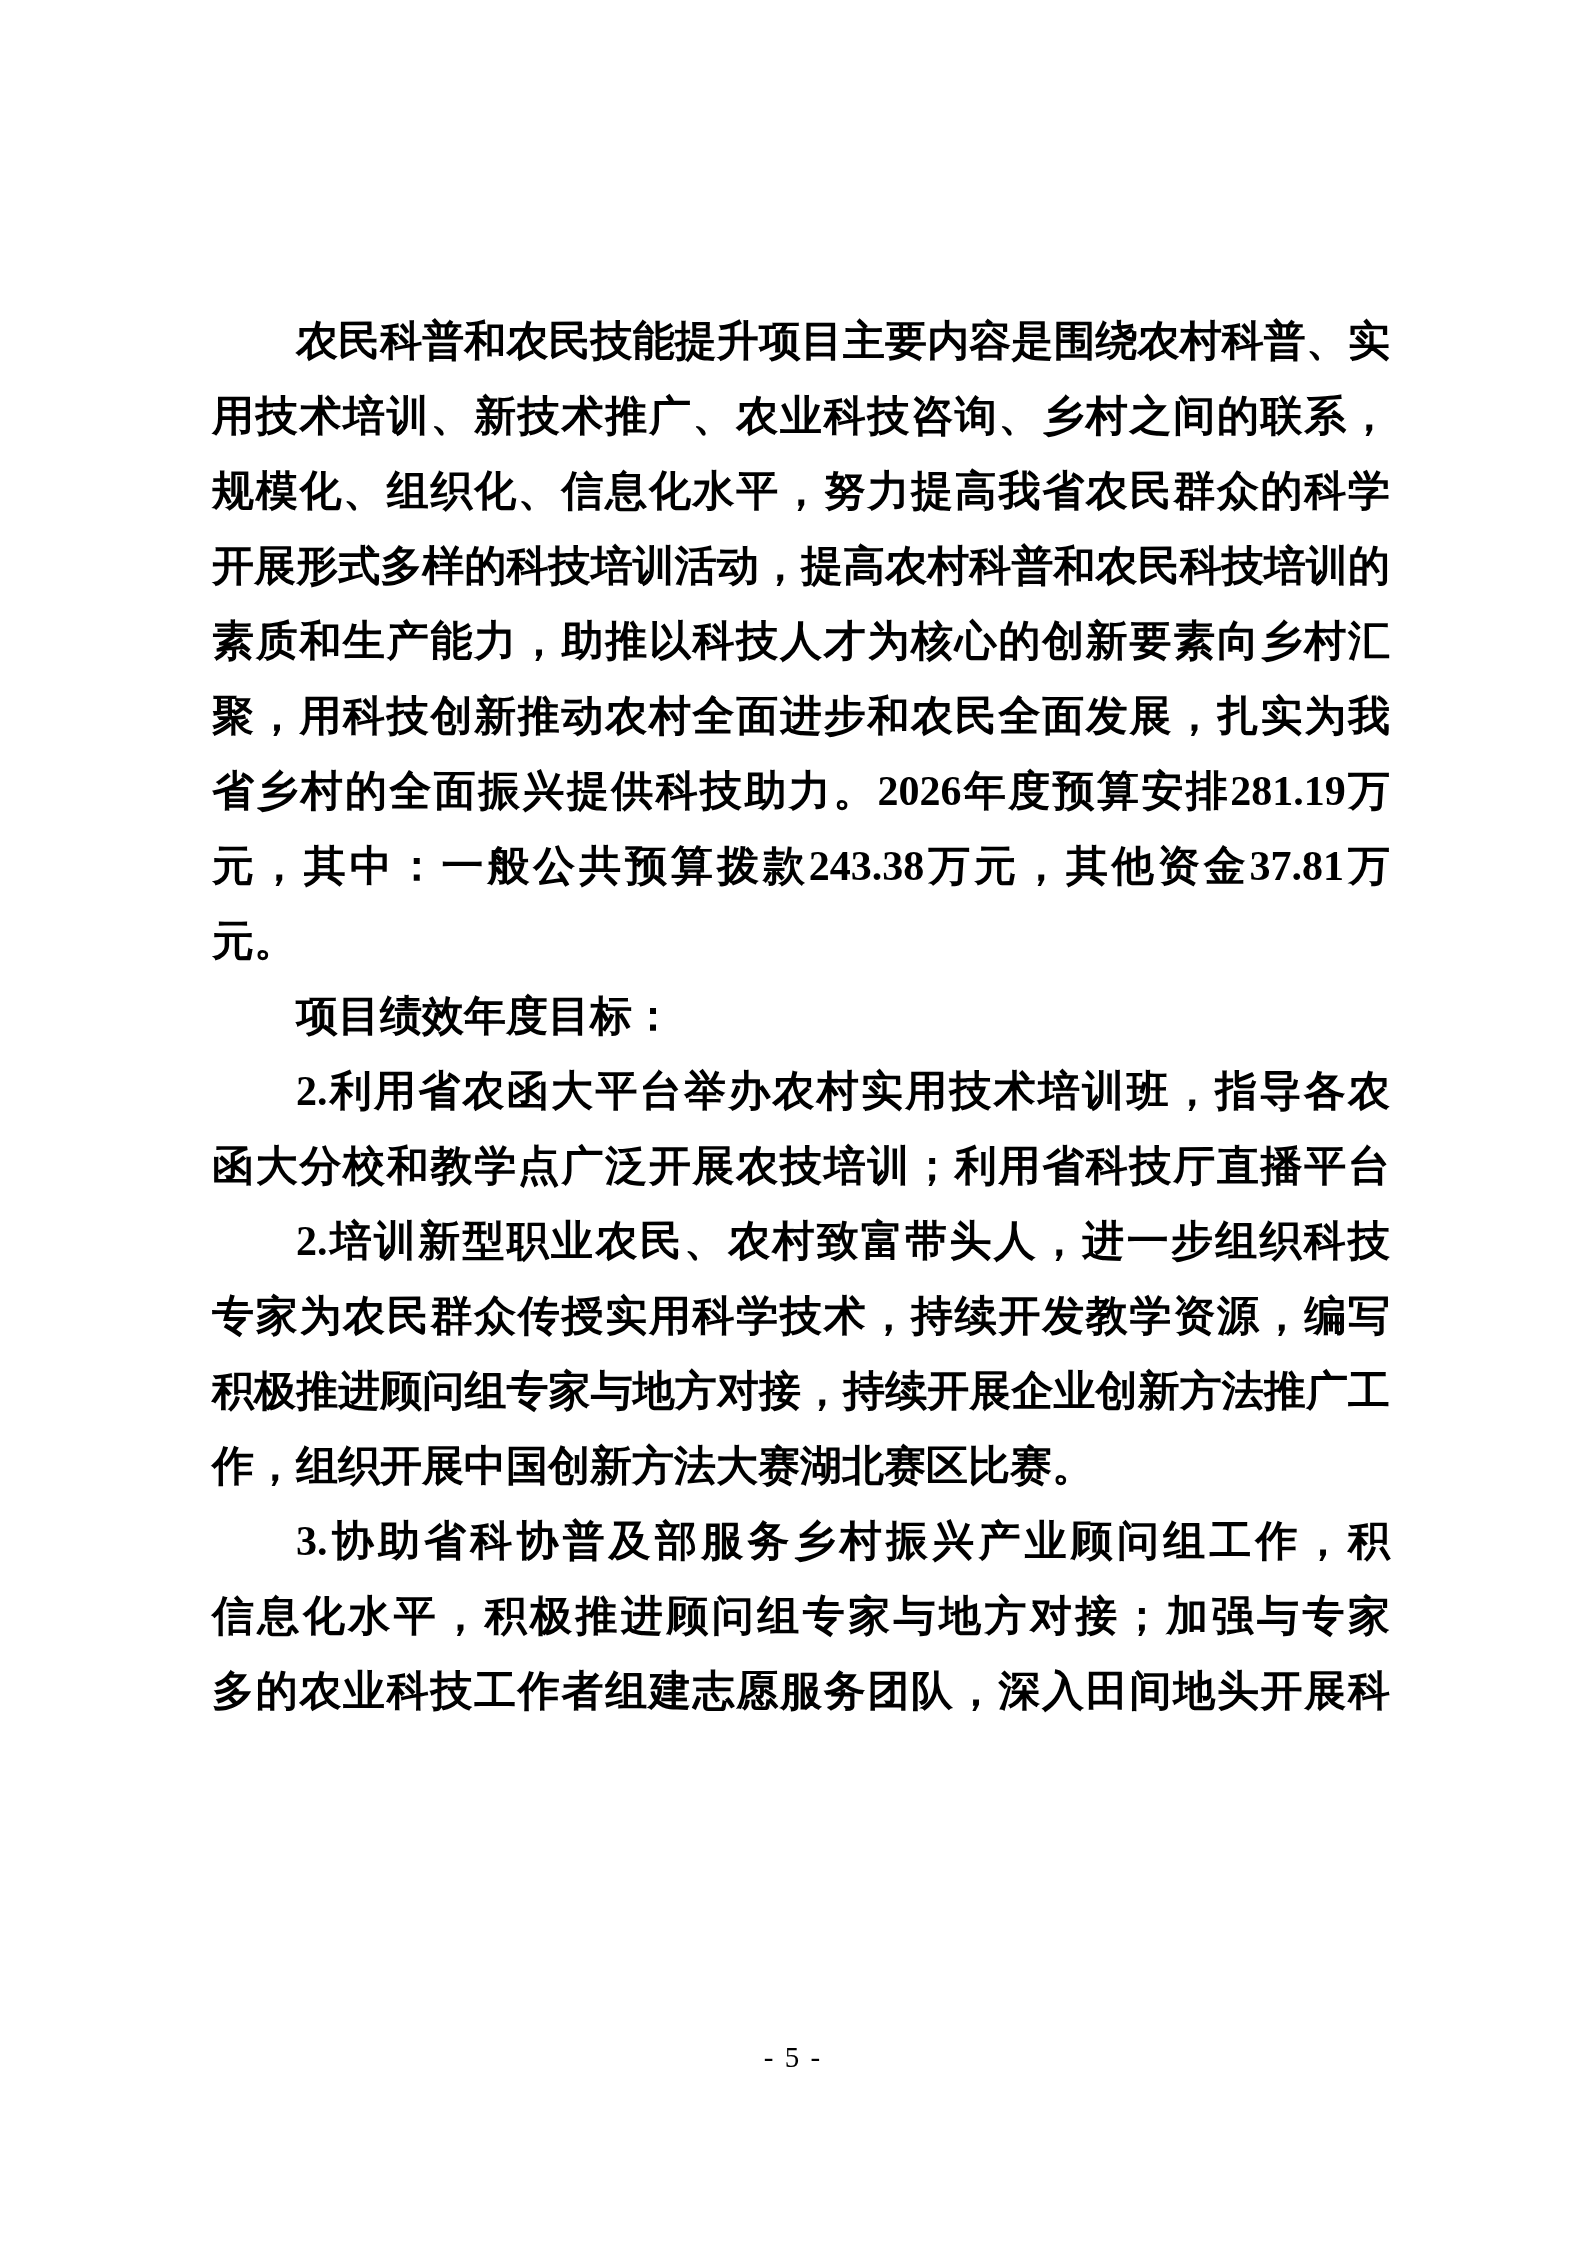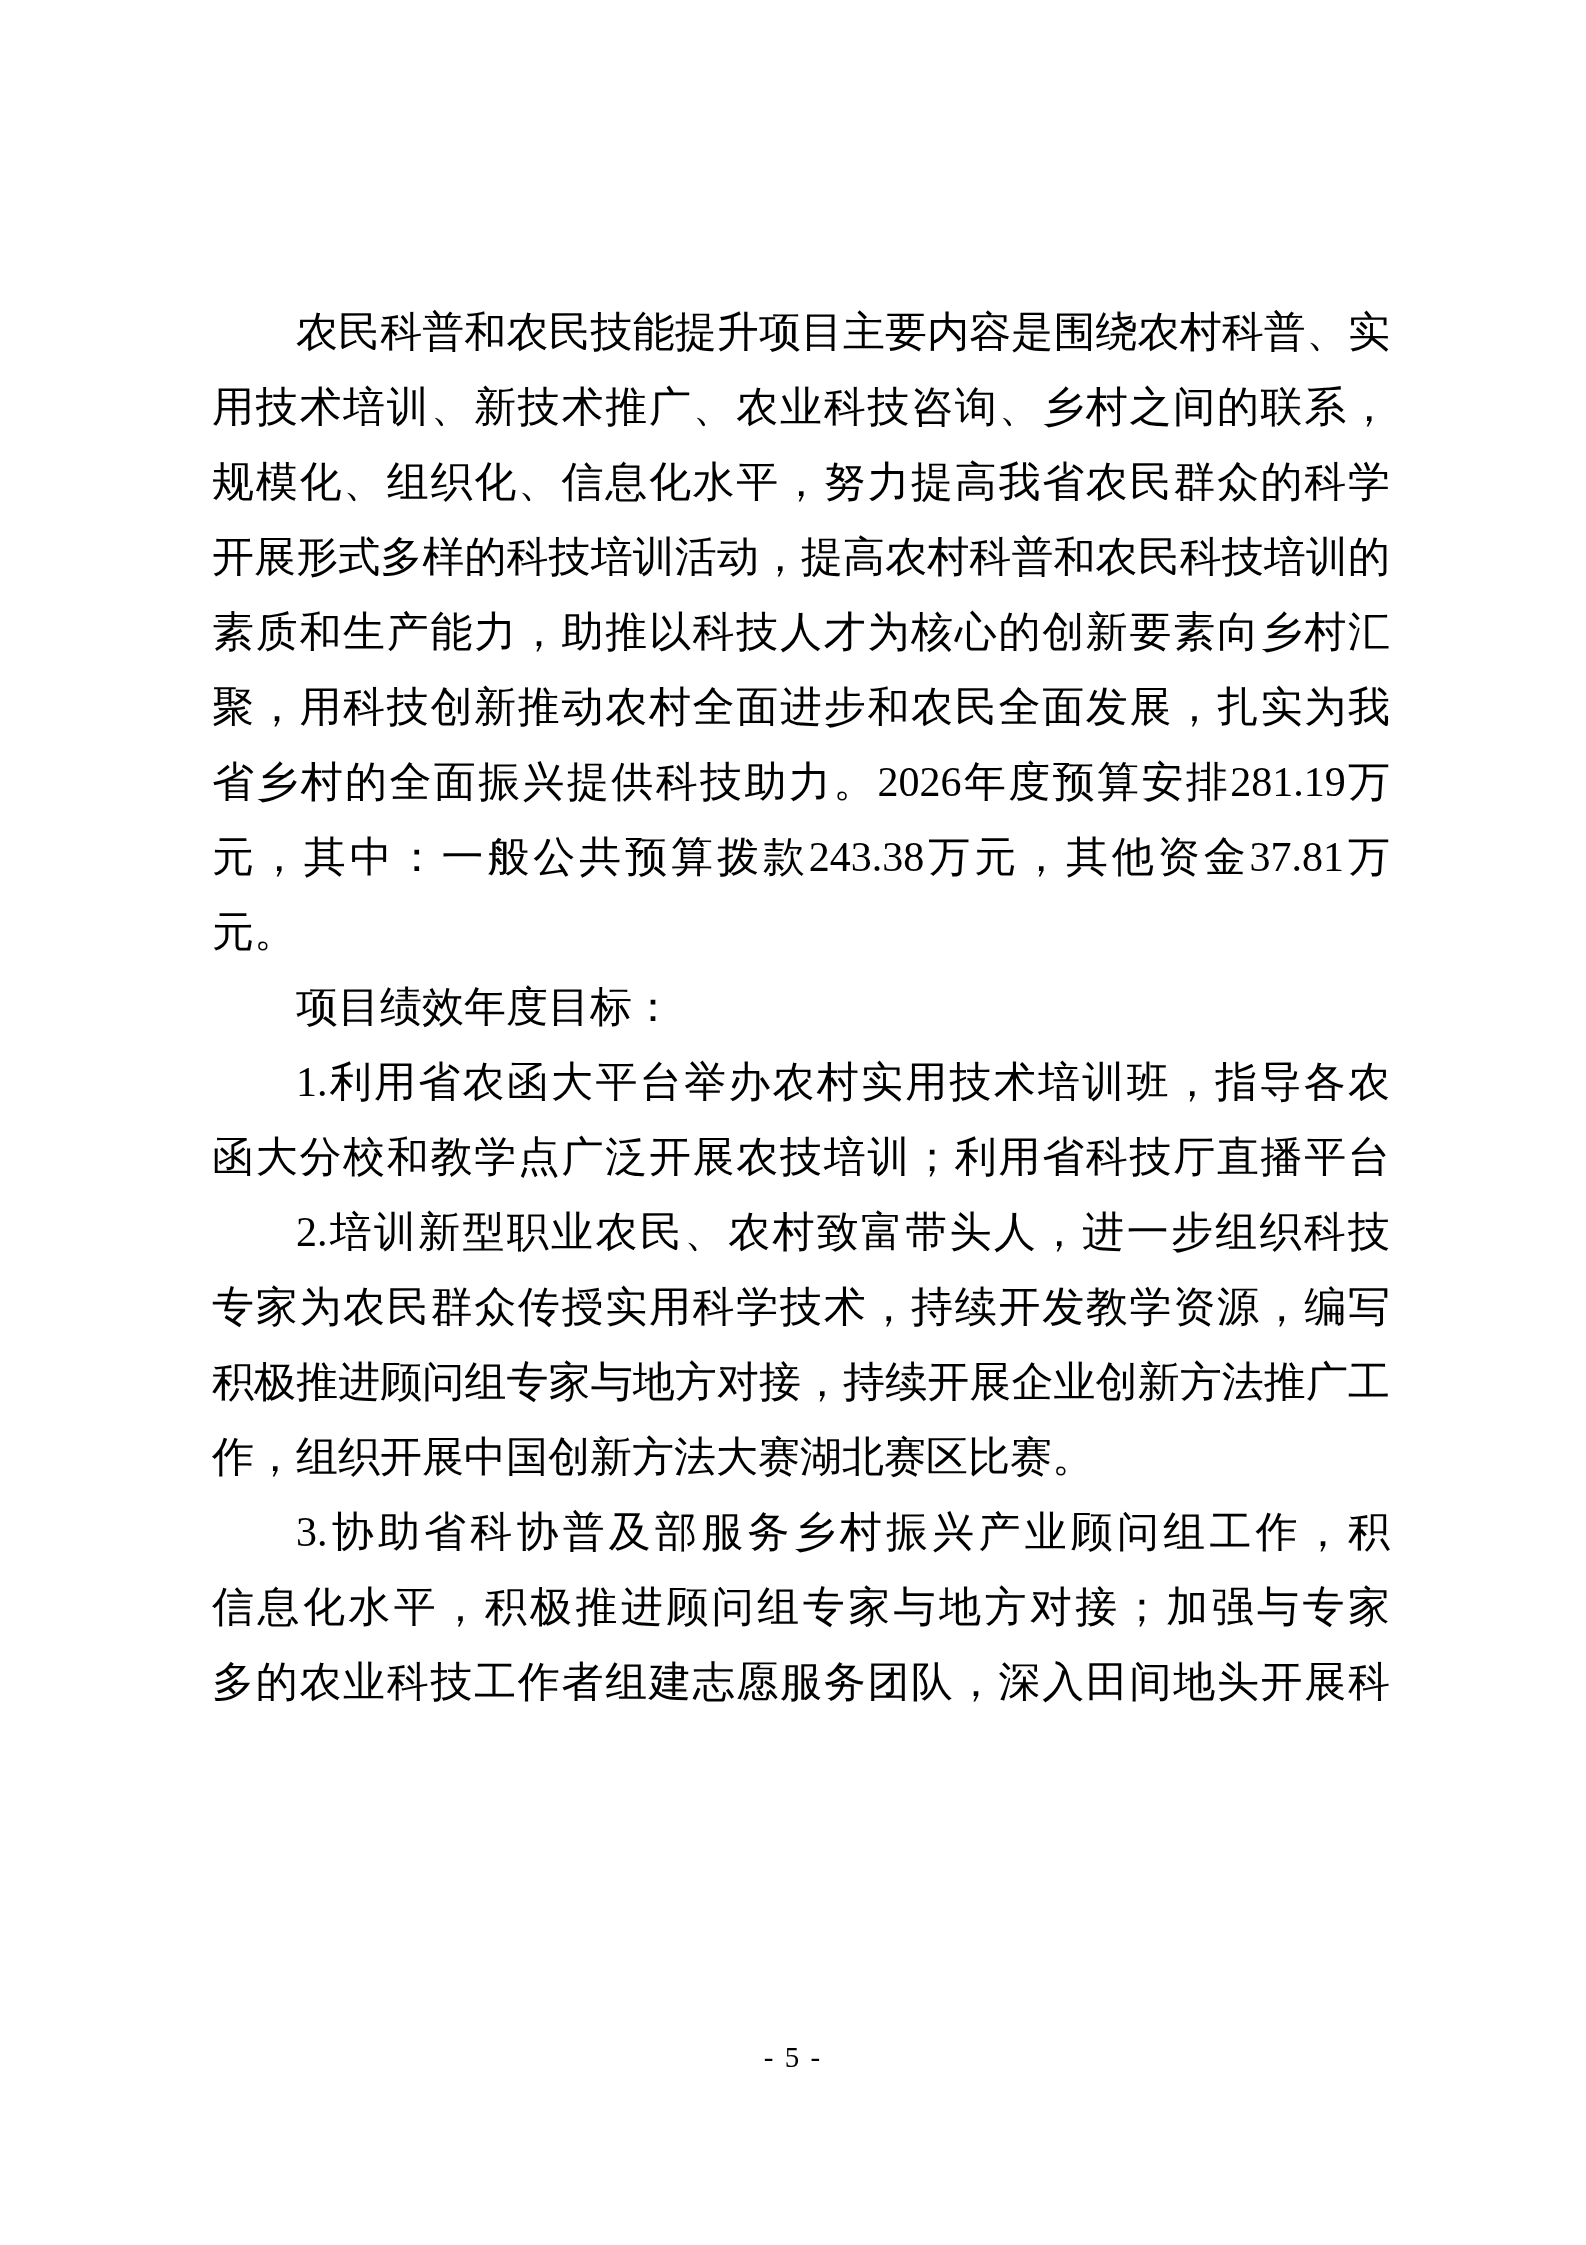--- a/index.html
+++ b/index.html
@@ -11,22 +11,23 @@
     width: 1586px;
     height: 2245px;
     background: #ffffff;
     color: #000000;
     font-family: "Liberation Serif", "DejaVu Serif", serif;
     overflow: hidden;
   }
   .doc {
     position: absolute;
     left: 212px;
-    top: 295px;
+    top: 304px;
     width: 1178px;
+    font-weight: bold;
   }
   .paragraph {
     margin: 0;
     padding: 0;
   }
   .line {
     font-size: 42px;
     line-height: 75px;
     height: 75px;
     white-space: normal;
@@ -67,21 +68,21 @@
       <div class="line jl">素质和生产能力，助推以科技人才为核心的创新要素向乡村汇</div>
       <div class="line jl">聚，用科技创新推动农村全面进步和农民全面发展，扎实为我</div>
       <div class="line jl">省乡村的全面振兴提供科技助力。2026年度预算安排281.19万</div>
       <div class="line jl">元，其中：一般公共预算拨款243.38万元，其他资金37.81万</div>
       <div class="line">元。</div>
     </div>
     <div class="paragraph">
       <div class="line indent">项目绩效年度目标：</div>
     </div>
     <div class="paragraph">
-      <div class="line indent jl">1.利用省农函大平台举办农村实用技术培训班，指导各农</div>
+      <div class="line indent jl">2.利用省农函大平台举办农村实用技术培训班，指导各农</div>
       <div class="line jl">函大分校和教学点广泛开展农技培训；利用省科技厅直播平台</div>
     </div>
     <div class="paragraph">
       <div class="line indent jl">2.培训新型职业农民、农村致富带头人，进一步组织科技</div>
       <div class="line jl">专家为农民群众传授实用科学技术，持续开发教学资源，编写</div>
       <div class="line jl">积极推进顾问组专家与地方对接，持续开展企业创新方法推广工</div>
       <div class="line">作，组织开展中国创新方法大赛湖北赛区比赛。</div>
     </div>
     <div class="paragraph">
       <div class="line indent jl">3.协助省科协普及部服务乡村振兴产业顾问组工作，积</div>

